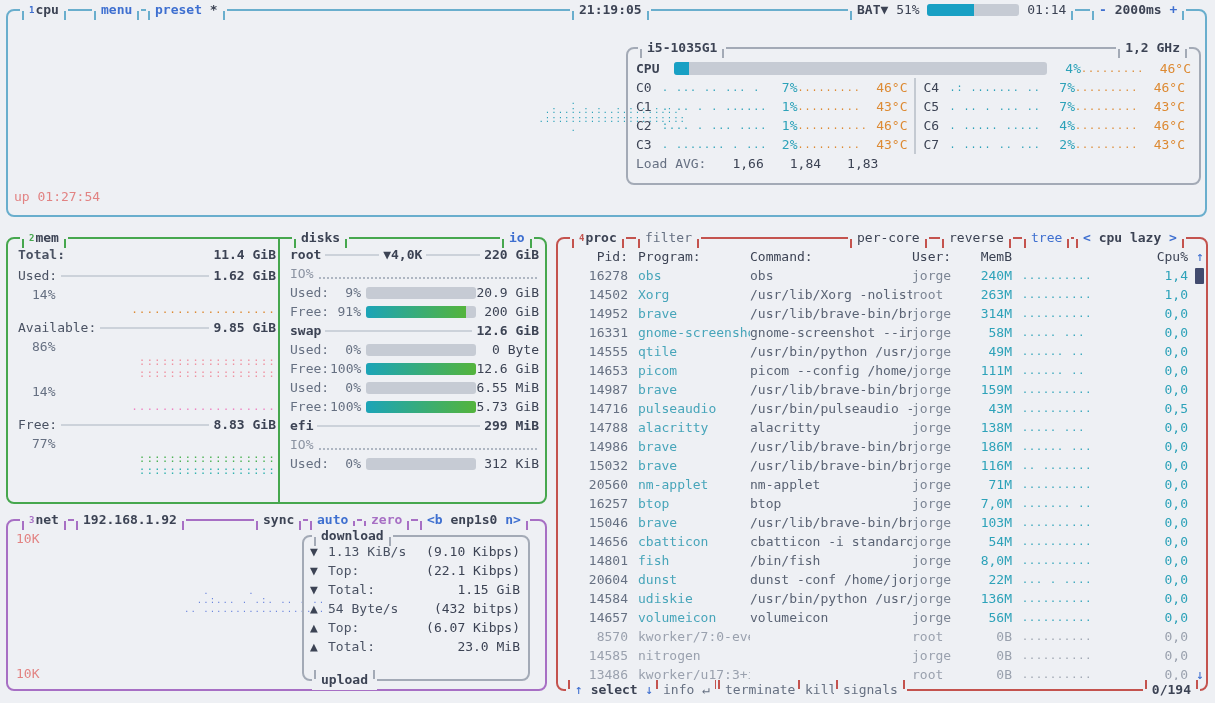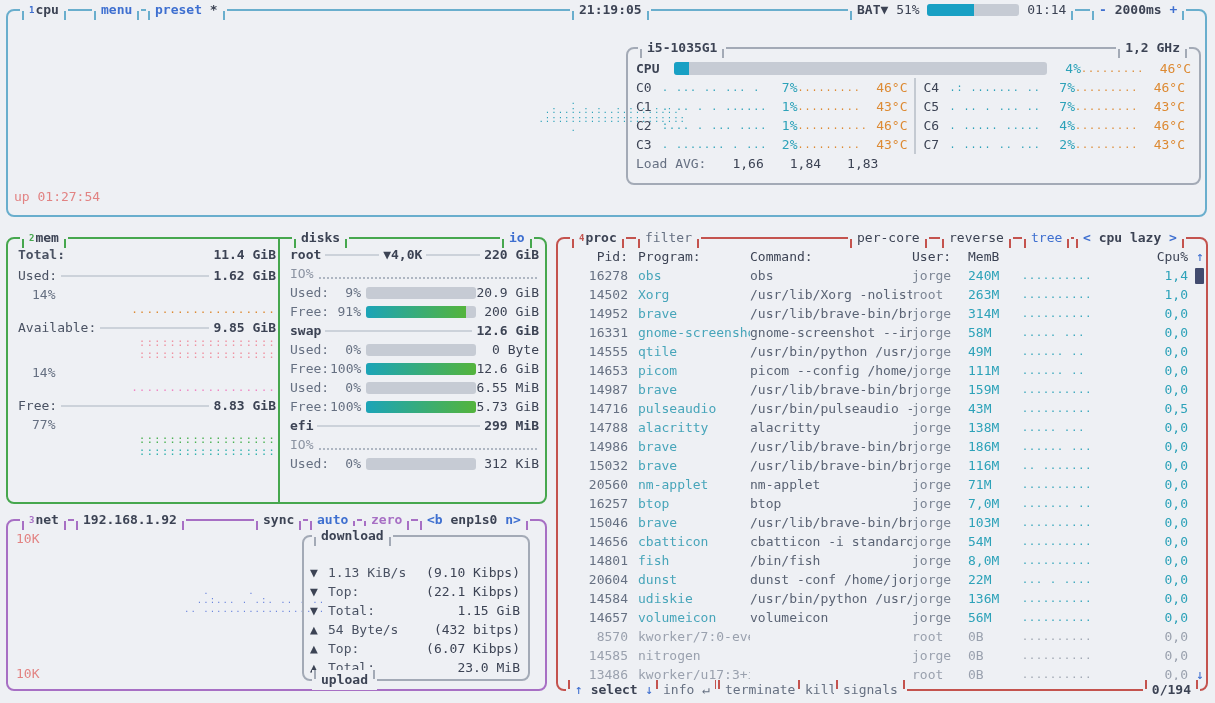--- a/index.html
+++ b/index.html
@@ -59,35 +59,35 @@
 .drow{display:flex;align-items:center;height:19px;white-space:pre}
 .dlabel{width:40px;color:var(--mid)}
 .dpct{width:31px;text-align:right;color:var(--mid)}
 .dbar{width:110px;margin-left:5px;height:12px;border-radius:3px;background:var(--bar);
   position:relative;overflow:hidden}
 .dbar i{position:absolute;left:0;top:0;bottom:0;background:linear-gradient(90deg,#1ba4b8,#54b43c)}
 .dval{flex:1;text-align:right;color:var(--fg)}
 .iofill{flex:1;height:0;border-bottom:2px dotted #aeb6c2;margin:8px 2px 0 6px}
 
 .dlbox{position:absolute;left:294px;top:14px;width:228px;height:146px;
-  border:2px solid var(--ib);border-radius:8px;padding:26px 8px 0 6px}
+  border:2px solid var(--ib);border-radius:8px;padding:5px 8px 0 6px}
 .nrow{display:flex;align-items:center;height:19px;white-space:pre}
 .narr{width:18px;color:var(--fg)}
 .nlabel{color:#4a5263}
 .nval{flex:1;text-align:right;color:var(--fg)}
 .scale{position:absolute;left:8px;color:var(--salmon)}
 
 .phead,.prow{display:flex;align-items:center;height:19px;white-space:pre;padding-left:6px}
 .phead{position:absolute;left:2px;right:2px;top:8px;font-weight:400}
 .prows{position:absolute;left:2px;right:2px;top:27px}
 .c-pid{width:62px;text-align:right;color:var(--mid)}
 .c-prog{width:112px;margin-left:10px;color:#47a5ba;overflow:hidden}
 .c-cmd{width:162px;color:#5a6374;overflow:hidden}
 .c-user{width:56px;color:#7c8594}
-.c-mem{width:44px;text-align:left;color:var(--teal)}
+.c-mem{width:44px;text-align:right;color:var(--teal)}
 .c-dots{width:70px;padding-left:10px;color:var(--teal);font-size:10px;letter-spacing:1px}
 .c-cpu{flex:1;text-align:right;color:var(--teal)}
 .c-gut{width:16px;display:flex;justify-content:flex-end;align-items:center}
 .phead .c-pid,.phead .c-prog,.phead .c-cmd,.phead .c-user,.phead .c-mem,.phead .c-cpu{color:var(--fg)}
 .prow.dimrow .c-pid,.prow.dimrow .c-prog,.prow.dimrow .c-cmd,.prow.dimrow .c-user,
 .prow.dimrow .c-mem,.prow.dimrow .c-dots,.prow.dimrow .c-cpu{color:#9aa1ae}
 .thumb{width:9px;height:16px;background:var(--thumb);border-radius:1px}
 </style>
 </head>
 <body>
@@ -249,20 +249,21 @@
         <div class="mentry">
           <div class="mline"><span class="mlabel bold">Total:</span><span style="flex: 1 1 0%;"></span><span class="mvalue">11.4 GiB</span></div>
         </div>
         <div class="mentry">
           <div class="mline"><span class="mlabel">Used:</span><span class="mrule"></span><span class="mvalue">1.62 GiB</span></div>
           <div class="mpct">14%</div>
           <div class="gline orange">...................</div>
         </div>
         <div class="mentry">
           <div class="mline"><span class="mlabel">Available:</span><span class="mrule"></span><span class="mvalue">9.85 GiB</span></div>
+          <div class="mpct">86%</div>
           <div class="gline pink">::::::::::::::::::</div>
           <div class="gline pink">::::::::::::::::::</div>
         </div>
         <div class="mentry">
           <div class="mpct">14%</div>
           <div class="gline magenta">...................</div>
         </div>
         <div class="mentry">
           <div class="mline"><span class="mlabel">Free:</span><span class="mrule"></span><span class="mvalue">8.83 GiB</span></div>
           <div class="mpct">77%</div>

